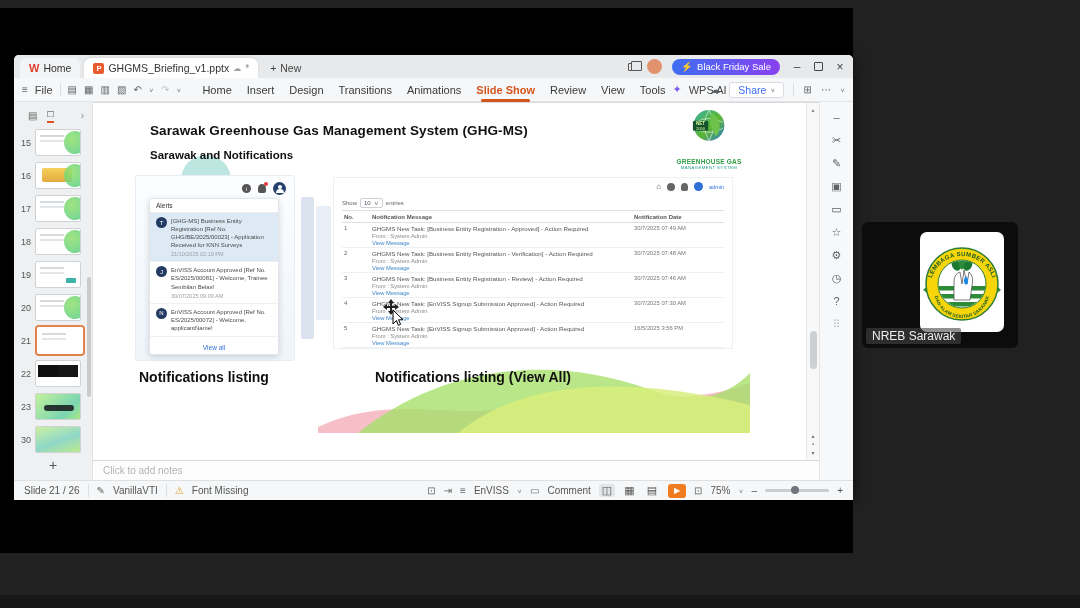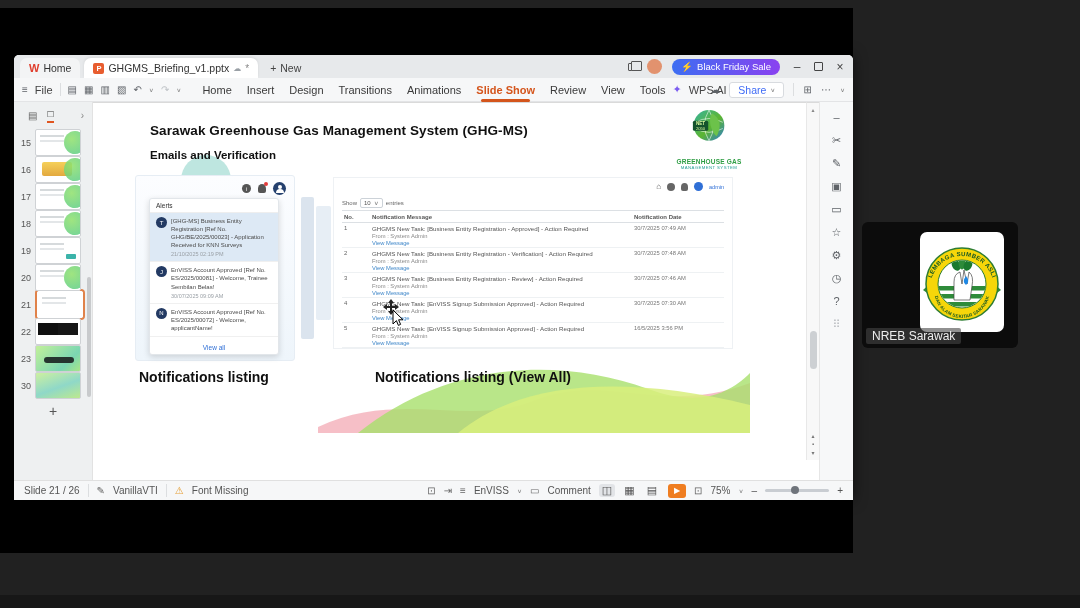--- a/index.html
+++ b/index.html
@@ -55,21 +55,21 @@
 
   
   .workspace{flex:1;display:flex;min-height:0;}
 
   
   .panel{width:79px;background:#eef0f1;border-right:1px solid #e2e2e2;position:relative;flex:0 0 auto;}
   .panel-head{display:flex;align-items:center;gap:10px;padding:6px 8px 2px 14px;}
   .ph-ic{font-size:10px;color:#666;}
   .ph-ic.active{color:#333;border-bottom:2px solid #e0551f;padding-bottom:2px;}
   .ph-arrow{margin-left:auto;color:#888;font-size:10px;}
-  .slide-list{display:flex;flex-direction:column;gap:0;padding-top:4px;}
+  .slide-list{display:flex;flex-direction:column;gap:6px;padding-top:4px;}
   .srow{display:flex;align-items:center;height:27px;}
   .snum{width:17px;text-align:right;font-size:9px;color:#555;margin-right:4px;}
   .thumb{width:46px;height:27px;background:#fff;border:1px solid #cfd2d5;border-radius:2px;position:relative;overflow:hidden;}
   .sel-wrap{border:2px solid #e0824a;border-radius:4px;padding:0;}
   .sel-wrap .thumb{border-color:#fff;}
   .ln::before{content:"";position:absolute;left:4px;top:5px;width:55%;height:2px;background:#d6dadc;
               box-shadow:0 5px 0 0 #e3e6e8,0 9px 0 -1px #e8ebed;}
   .blob::after{content:"";position:absolute;right:-6px;top:1px;width:22px;height:23px;border-radius:50%;
                background:radial-gradient(circle at 35% 35%,#8fe06a,#52c98a);opacity:.85;}
   .t16-mid{position:absolute;left:6px;right:8px;top:5px;bottom:6px;border-radius:2px;
@@ -325,21 +325,21 @@
           <div class="canvas">
 
             <svg class="abs deco-wave" width="432" height="102" viewBox="0 0 432 102">
               <path d="M0,96 C80,58 150,96 215,70 C290,40 340,86 432,52 L432,102 L0,102 Z" fill="#f3aab4" opacity="0.75"></path>
               <path d="M40,102 C130,30 240,26 330,58 C380,76 410,64 432,42 L432,102 Z" fill="#a8e06c" opacity="0.8"></path>
               <path d="M140,102 C200,52 300,42 432,74 L432,102 Z" fill="#d8ef7d" opacity="0.85"></path>
             </svg>
 
             <div class="abs deco-circle"></div>
             <div class="abs sl-title">Sarawak Greenhouse Gas Management System (GHG-MS)</div>
-            <div class="abs sl-sub">Emails and Verification</div>
+            <div class="abs sl-sub">Sarawak and Notifications</div>
 
             <div class="abs ghg-logo">
               <svg width="46" height="46" viewBox="0 0 60 60">
                 <defs>
                   <linearGradient id="gg" x1="0" y1="0" x2="1" y2="1">
                     <stop offset="0" stop-color="#37b3a0"></stop>
                       <stop offset=".55" stop-color="#5cb531"></stop>
                       <stop offset="1" stop-color="#2e7dd1"></stop>
                   </linearGradient>
                 </defs>
@@ -478,20 +478,21 @@
             <div class="vsb-up">▴</div>
             <div class="vsb-thumb"></div>
             <div class="vsb-nav">
               <span>▴</span>
               <span>▪</span>
               <span>▾</span>
             </div>
           </div>
         </div>
 
+        <div class="notes-bar">Click to add notes</div>
       </div>
 
       <div class="rtools">
         <span class="rt-ic">–</span>
         <span class="rt-ic">✂</span>
         <span class="rt-ic">✎</span>
         <span class="rt-ic">▣</span>
         <span class="rt-ic">▭</span>
         <span class="rt-ic">☆</span>
         <span class="rt-ic">⚙</span>

